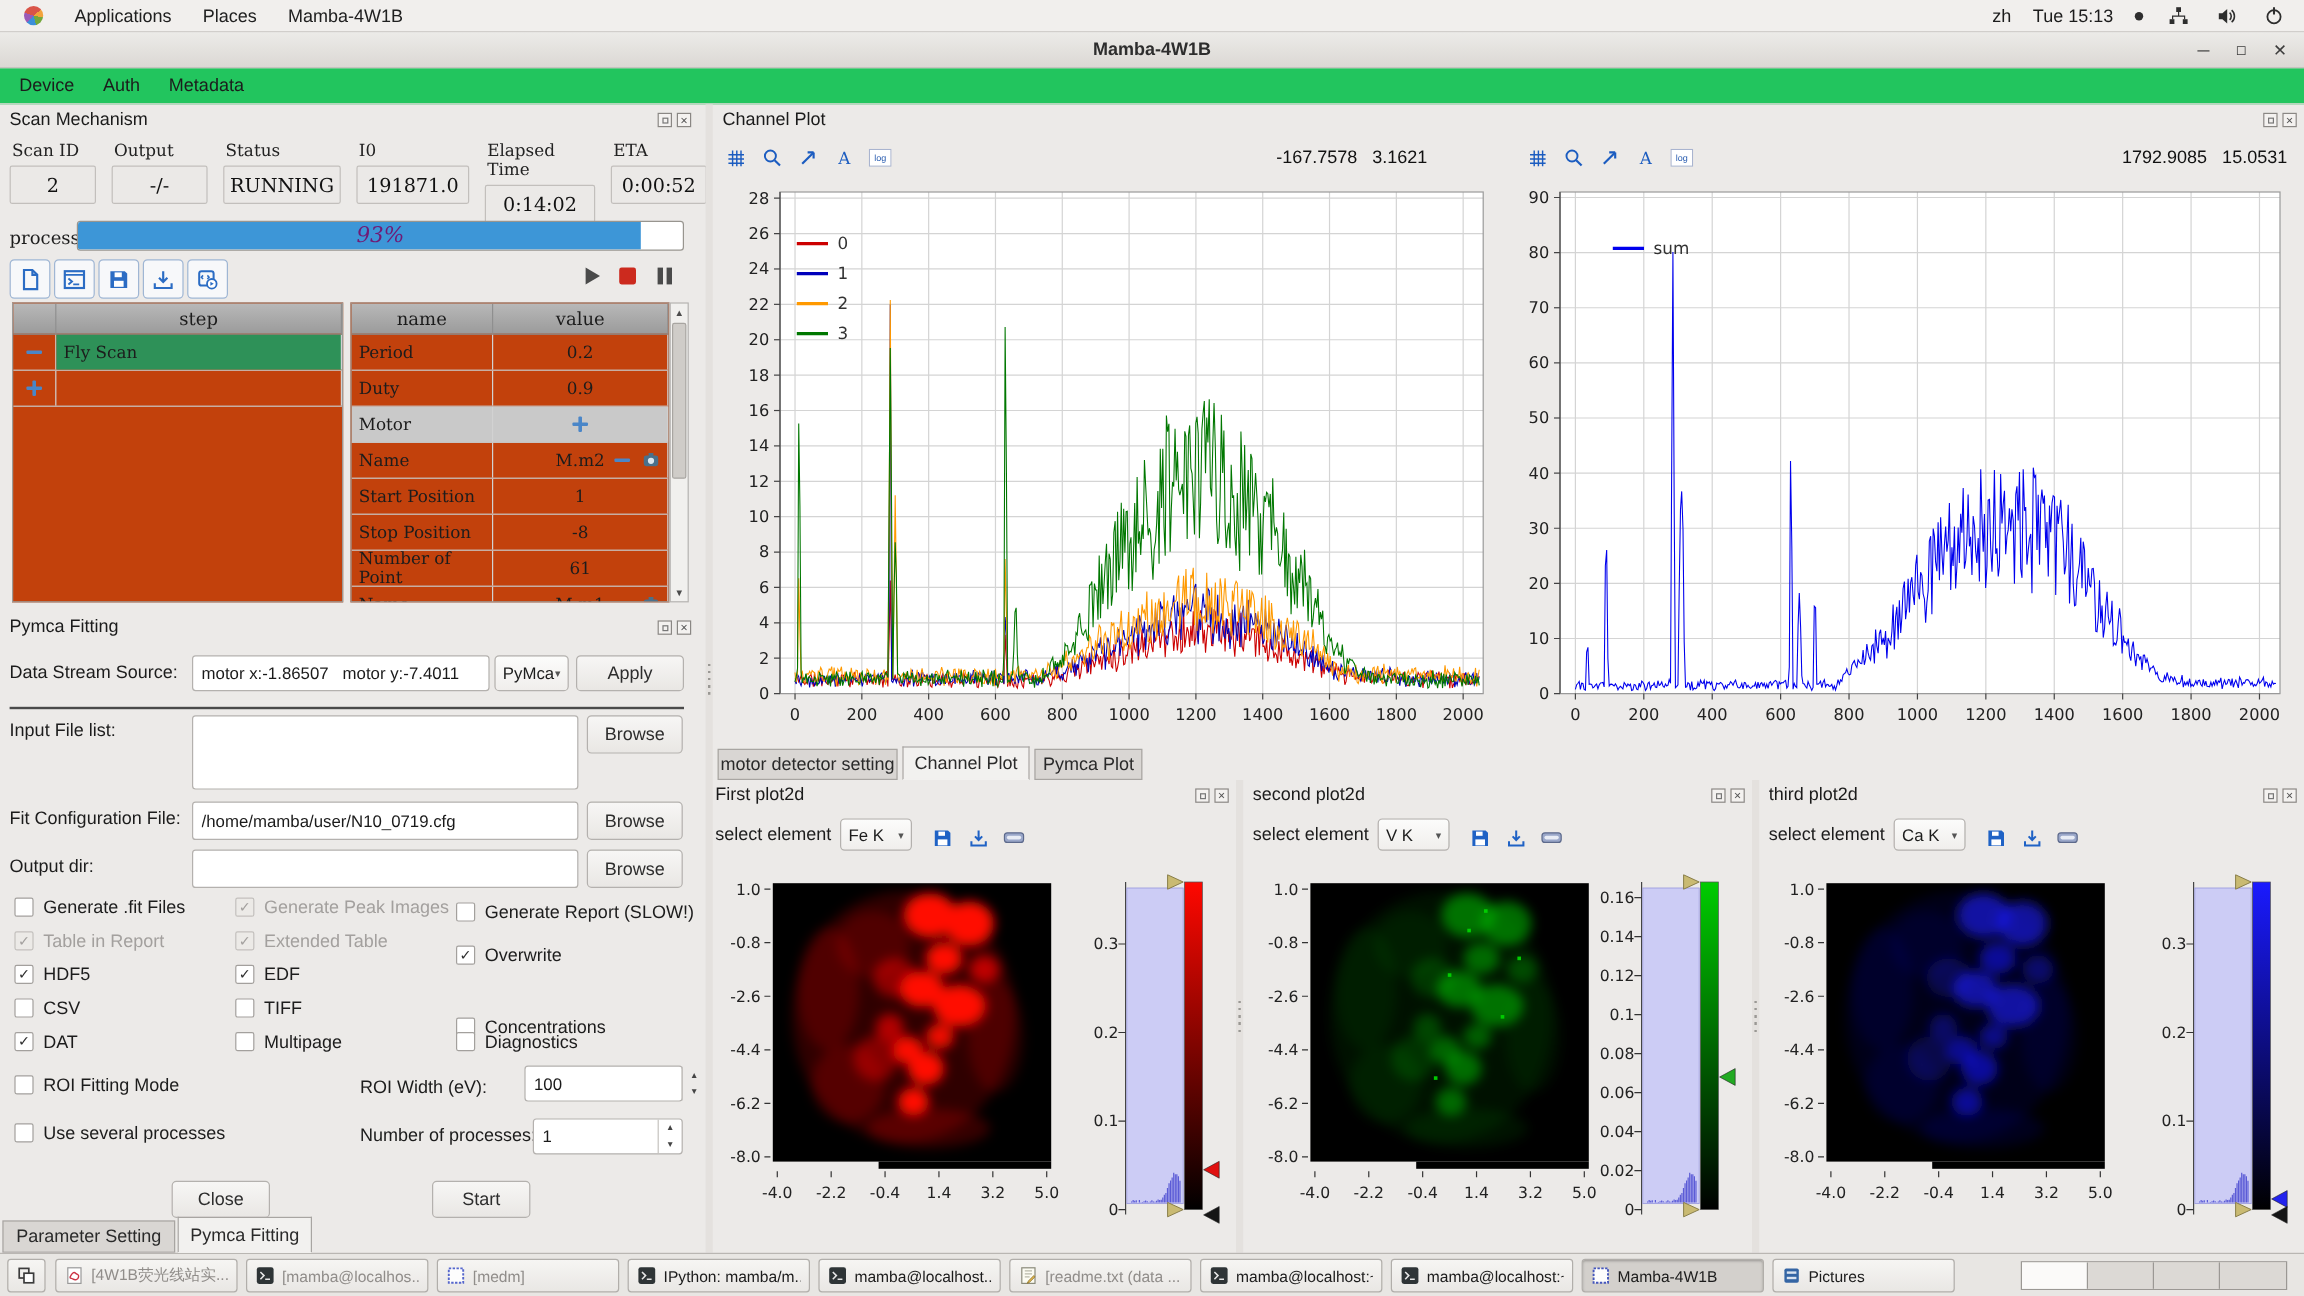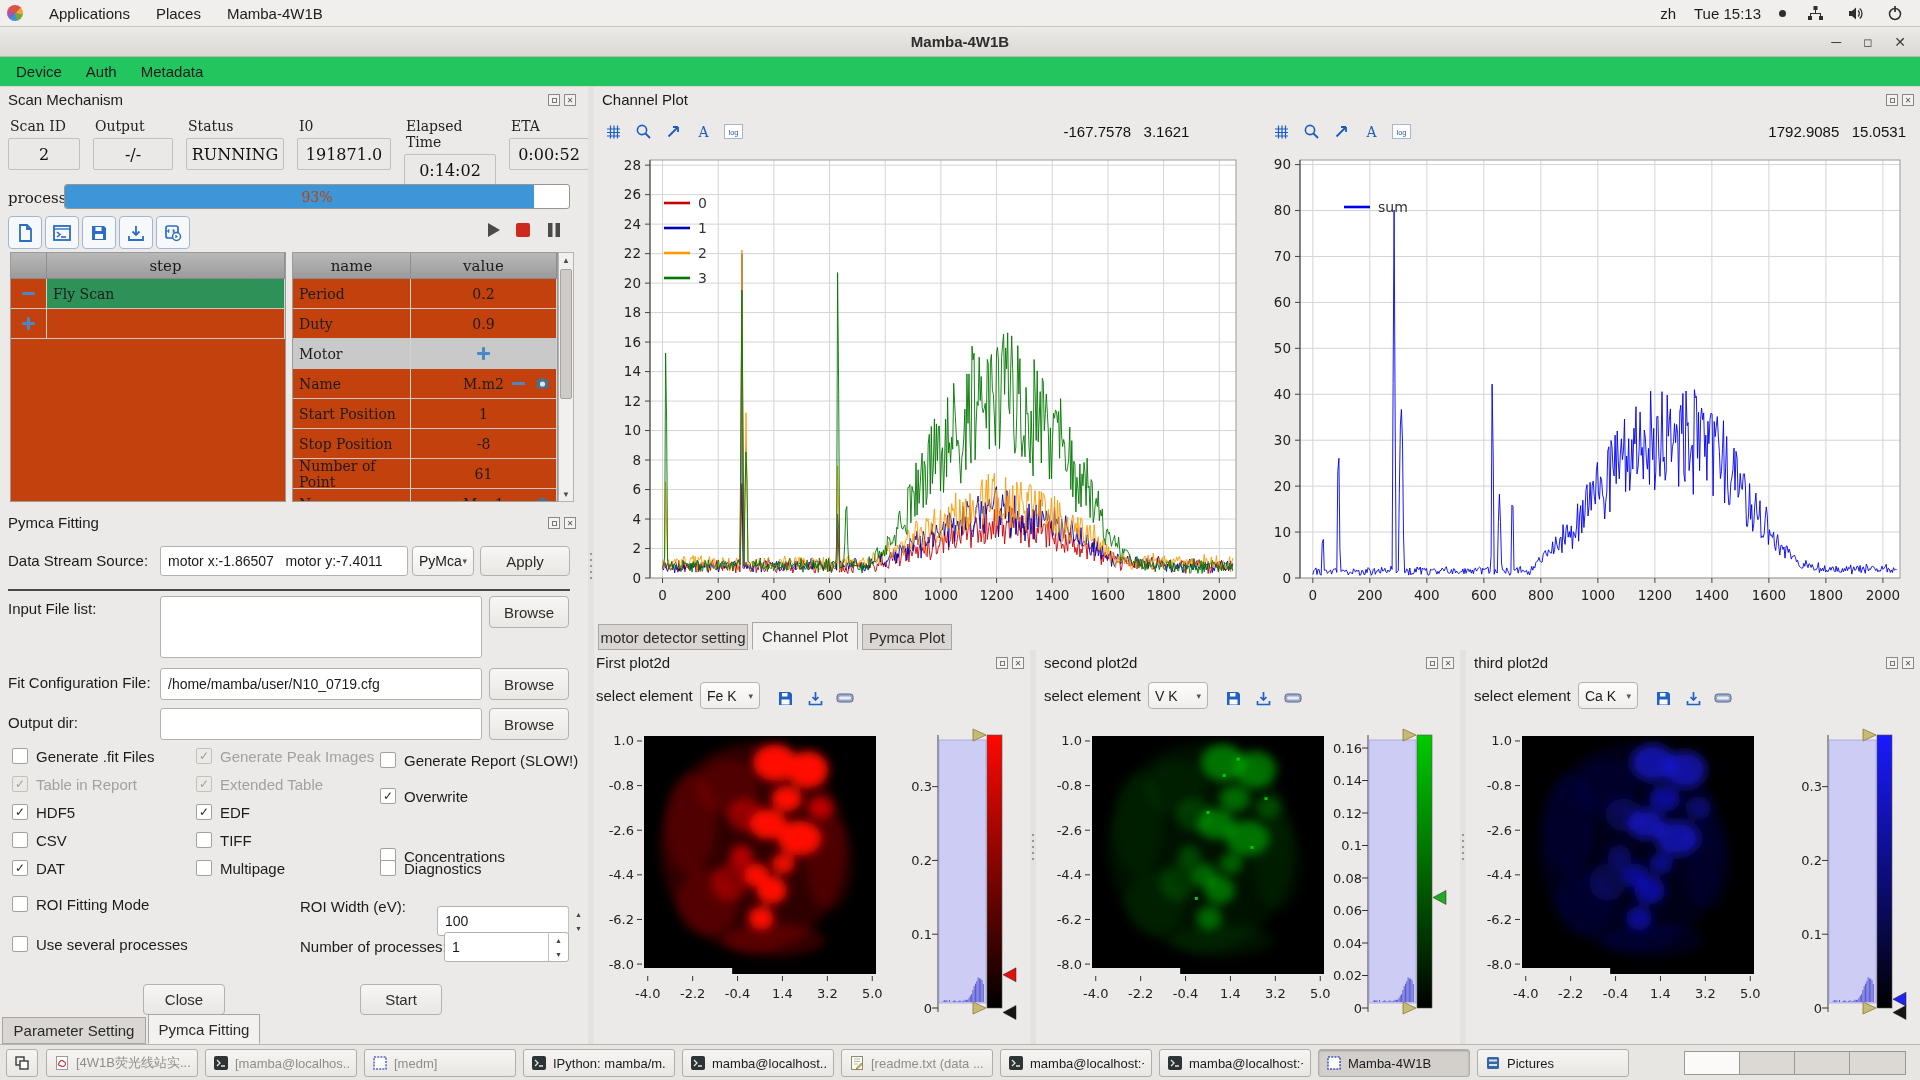--- a/index.html
+++ b/index.html
@@ -4,21 +4,21 @@
 <style>
   * { margin:0; padding:0; box-sizing:border-box; }
   html,body { width:1920px; height:1080px; overflow:hidden; background:#eceae8;
     font-family:"Liberation Sans", sans-serif; font-size:15px; color:#1c1c1c; }
   .abs { position:absolute; }
   svg { display:block; }
 
   
   #system-bar { position:absolute; left:0; top:0; width:1920px; height:27px;
     background:#f1efed; border-bottom:1px solid #c9c6c2; display:flex; align-items:center; }
-  #system-bar .menus { display:flex; align-items:center; gap:26px; padding-left:7px; }
+  #system-bar .menus { display:flex; align-items:center; gap:26px; padding-left:20px; }
   #system-bar .menus span { color:#202020; }
   #app-pinwheel { width:16px; height:16px; border-radius:50%;
     background:conic-gradient(#d95448 0 14%, #f2a33c 14% 28%, #74a83c 28% 46%, #3c8fd9 46% 62%, #9b59b6 62% 80%, #d95448 80%); }
   #system-bar .tray { margin-left:auto; display:flex; align-items:center; gap:18px; padding-right:14px; }
   #clock-dot { width:7px; height:7px; background:#2e2e2e; border-radius:50%; display:inline-block; }
 
   
   #title-bar { position:absolute; left:0; top:27px; width:1920px; height:30px;
     background:linear-gradient(#ecebe8,#dbd8d4); border-bottom:1px solid #bdbab6;
     display:flex; align-items:center; justify-content:center; }
@@ -42,22 +42,22 @@
 
   .field-label { font-family:"DejaVu Serif", serif; font-size:14px; color:#222; padding-left:2px; }
   .field-box { margin-top:4px; height:32px; border:1px solid #c2bfbc; background:#ebe9e7;
     display:flex; align-items:center; justify-content:center;
     font-family:"DejaVu Serif", serif; font-size:16px; color:#111; border-radius:2px; }
 
   #progress-trough { position:absolute; left:64px; top:184px; width:506px; height:25px;
     background:#ffffff; border:1px solid #98958f; border-radius:3px; overflow:hidden; }
   #progress-fill { height:100%; background:#3d96d7; }
   #progress-text { position:absolute; left:0; top:0; width:100%; height:100%;
-    display:flex; align-items:center; justify-content:center; color:#c2410c;
-    font-family:"DejaVu Serif", serif; font-size:14px; }
+    display:flex; align-items:center; justify-content:center; color:#701a75;
+    font-family:"DejaVu Serif", serif; font-size:18px;font-style:italic; }
 
   .tool-btn { position:absolute; width:34px; height:33px; border:1px solid #9fb6d4; border-radius:4px;
     background:#f7f8fa; display:flex; align-items:center; justify-content:center; }
 
   
   .qt-table { position:absolute; background:#c2410c; border:1px solid #9c9a97; overflow:hidden; }
   .qt-header { display:flex; background:linear-gradient(#b8b8b8,#9b9b9b); border-bottom:1px solid #8a8a8a;
     font-family:"DejaVu Serif", serif; font-size:15px; }
   .qt-header .hcell { display:flex; align-items:center; justify-content:center; border-right:1px solid #8f8f8f; }
   .qt-row { display:flex; border-bottom:1px solid #c9c9c9; height:30px;
@@ -450,21 +450,21 @@
         <span class="cb-box"></span>
         <span class="cb-label">Diagnostics</span>
       </div>
     </div>
 
   <div class="cb-row" style="left:12px;top:382px;">
     <span class="cb-box"></span>
     <span class="cb-label">ROI Fitting Mode</span>
   </div>
   <span class="abs" style="left:300px;top:386px;">ROI Width (eV):</span>
-  <div class="abs spin" style="left:437px;top:394px;width:152px;height:30px;border-radius:11px;">
+  <div class="abs spin" style="left:437px;top:376px;width:152px;height:30px;border-radius:11px;">
     <input class="gtk-input" style="left: 0px; top: 0px; width: 132px; height: 30px; padding-right: 24px;" value="100">
     <span class="arrows">
         <span>▲</span>
         <span>▼</span>
       </span>
   </div>
 
   <div class="cb-row" style="left:12px;top:422px;">
     <span class="cb-box"></span>
     <span class="cb-label">Use several processes</span>

